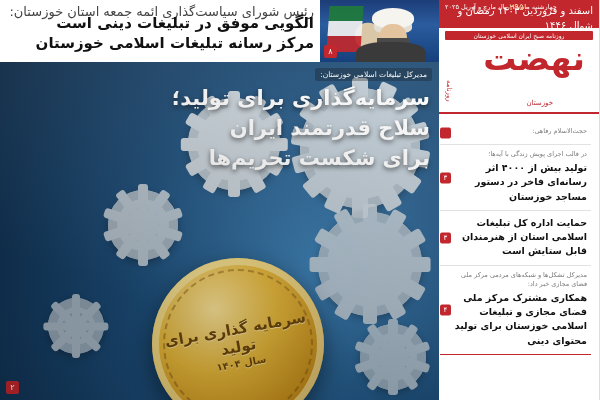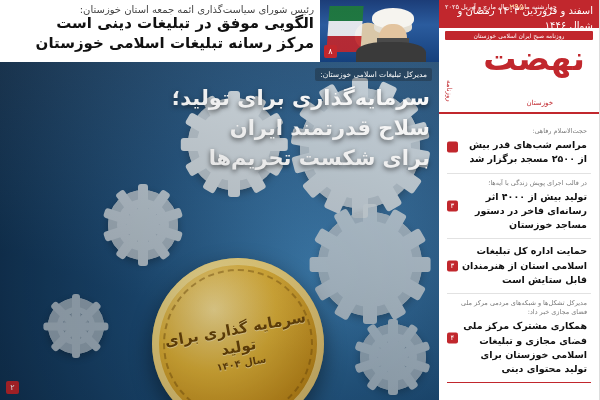--- a/index.html
+++ b/index.html
@@ -94,21 +94,21 @@
     color: #fff;
     font-size: 8px;
     line-height: 13px;
     text-align: center;
     border-radius: 2px;
   }
   .lead-kicker {
     position: absolute;
     right: 126px;
     top: 4px;
-    font-size: 10px;
+    font-size: 13px;
     color: #444;
     letter-spacing: .2px;
   }
   .lead-title {
     position: absolute;
     right: 126px;
     top: 14px;
     left: 6px;
     font-size: 15px;
     font-weight: bold;
@@ -333,21 +333,21 @@
     text-orientation: mixed;
   }
 
   
   .r-list {
     position: absolute;
     top: 118px;
     right: 0;
     left: 0;
     bottom: 0;
-    padding: 4px 8px 0 8px;
+    padding: 4px 8px 0 1px;
     box-sizing: border-box;
   }
   .r-item {
     position: relative;
     padding: 5px 4px 6px 12px;
     border-bottom: 1px solid #e2e2e2;
   }
   .r-kicker {
     font-size: 6.5px;
     color: #7a7a7a;
@@ -485,21 +485,20 @@
       <div class="np-strip">روزنامه صبح ایران اسلامی خوزستان</div>
       <div class="np-logo">نهضت</div>
       <div class="np-sub">خوزستان</div>
       <div class="np-side">روزنامه</div>
     </div>
 
     <div class="r-list">
 
       <div class="r-item">
         <div class="r-kicker">حجت‌الاسلام رفاهی:</div>
-        <div class="r-title">مراسم شب‌های قدر بیش از ۲۵۰۰ مسجد برگزار شد</div>
         <div class="r-badge"></div>
       </div>
 
       <div class="r-item">
         <div class="r-kicker">در قالب اجرای پویش زندگی با آیه‌ها؛</div>
         <div class="r-title">تولید بیش از ۴۰۰۰ اثر رسانه‌ای فاخر در دستور مساجد خوزستان</div>
         <div class="r-badge">۳</div>
       </div>
 
       <div class="r-item">

